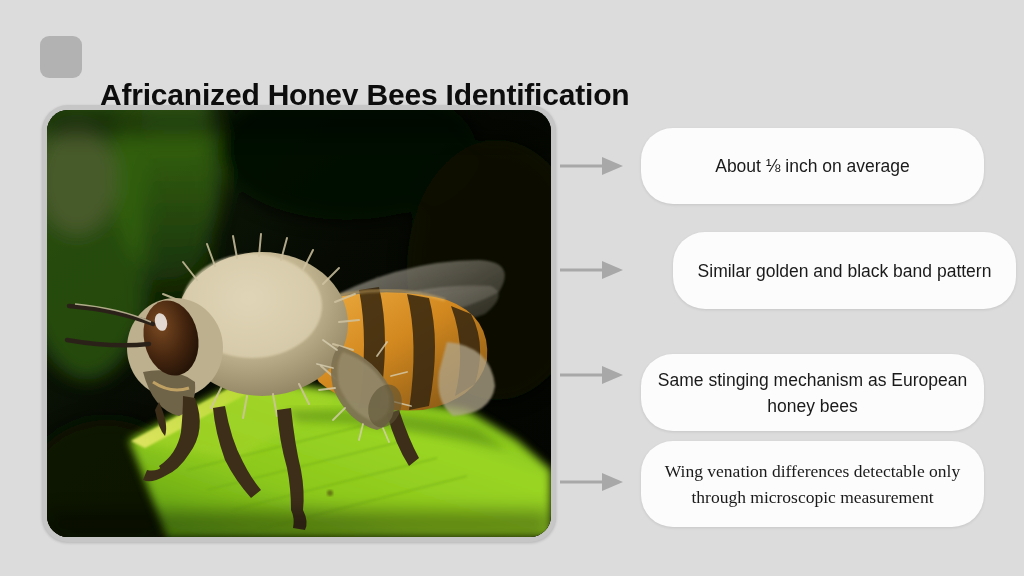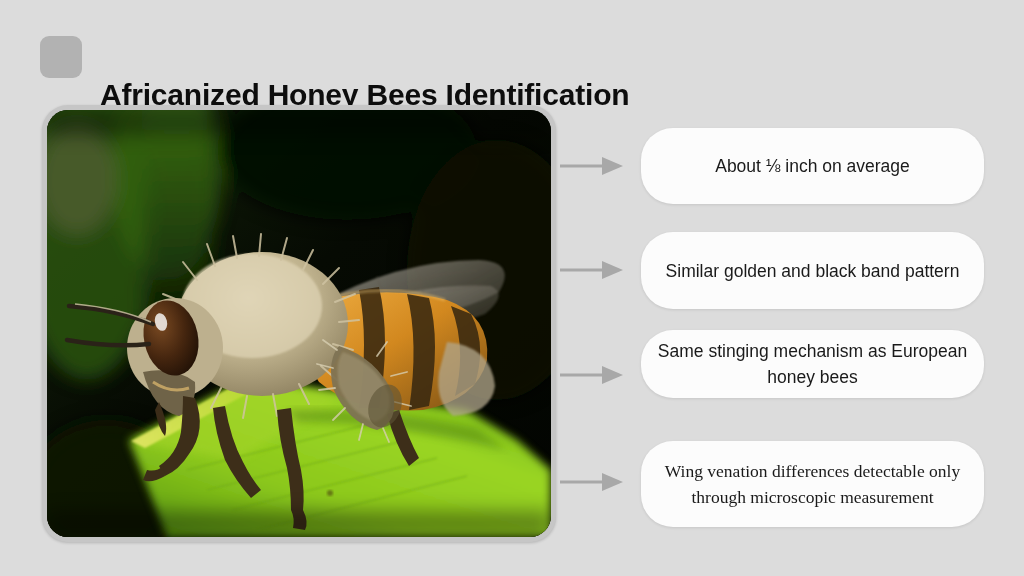--- a/index.html
+++ b/index.html
@@ -93,22 +93,22 @@
     padding: 6px 16px;
   }
   .card-text {
     text-align: center;
     font-size: 17.5px;
     line-height: 26px;
     color: #1a1a1a;
   }
 
   #card-1 { top: 128px; height: 76px; }
-  #card-2 { top: 232px; height: 77px; }
-  #card-3 { top: 330px; height: 68px; }
+  #card-2 { top: 232px; height: 77px; margin-left: 32px; }
+  #card-3 { top: 354px; height: 77px; }
   #card-4 { top: 441px; height: 86px; font-family: Liberation Serif, serif; }
 </style>
 </head>
 <body>
 
 <div class="corner-square"></div>
 
 <div class="title">Africanized Honey Bees Identification</div>
 
 <div class="photo-frame">

